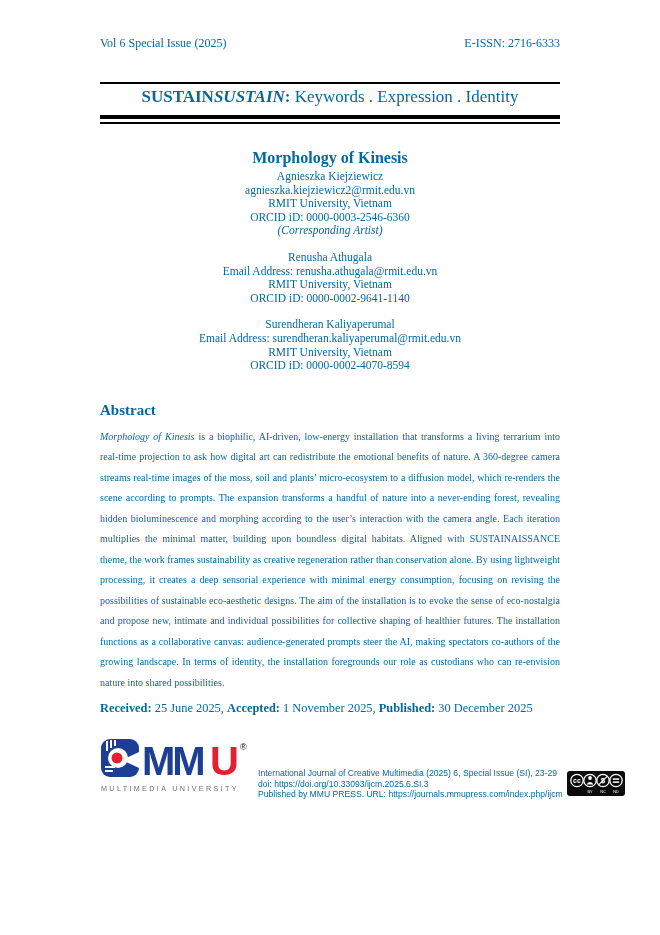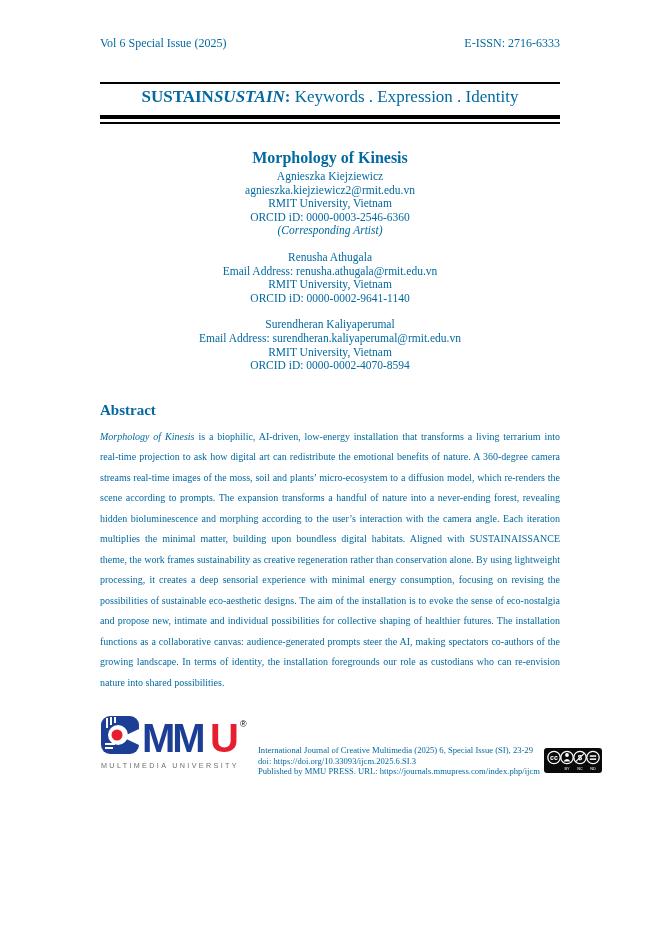--- a/index.html
+++ b/index.html
@@ -34,21 +34,21 @@
   .abstract-heading{margin:28px 0 0 0;font-size:15px;line-height:19px;font-weight:bold;}
   .abstract-text{margin:7px 0 0 0;font-size:10px;line-height:20.5px;text-align:justify;}
   .abstract-text .lead{font-style:italic;}
   .meta-line{margin:0;font-size:12.4px;line-height:16px;}
   .meta-keywords{margin-top:30px;}
   .meta-dates{margin-top:7px;}
   .meta-line b{font-weight:bold;}
   
   .page-footer{margin-top:22px;display:flex;align-items:flex-end;}
   .footer-logo{flex:0 0 auto;width:158px;}
-  .footer-text{flex:1 1 auto;font-size:8.6px;line-height:10.8px;padding-top:2px;font-family:Liberation Serif, serif;}
+  .footer-text{flex:1 1 auto;font-size:8.6px;line-height:10.8px;padding-top:2px;font-family:Liberation Sans, sans-serif;}
   .footer-text div{white-space:nowrap;}
   .footer-badge{flex:0 0 auto;margin-left:4px;padding-top:1px;}
 </style>
 </head>
 <body>
 
 <div class="page">
 
   <header class="page-header">
     <span>Vol 6 Special Issue (2025)</span>
@@ -88,20 +88,21 @@
       <div>RMIT University, Vietnam</div>
       <div>ORCID iD: 0000-0002-4070-8594</div>
     </div>
   </div>
 
   <h3 class="abstract-heading">Abstract</h3>
 
   <p class="abstract-text"><span class="lead">Morphology of Kinesis</span><span> is a biophilic, AI-driven, low-energy installation that transforms a living terrarium into real-time projection to ask how digital art can redistribute the emotional benefits of nature. A 360-degree camera streams real-time images of the moss, soil and plants’ micro-ecosystem to a diffusion model, which re-renders the scene according to prompts. The expansion transforms a handful of nature into a never-ending forest, revealing hidden bioluminescence and morphing according to the user’s interaction with the camera angle. Each iteration multiplies the minimal matter, building upon boundless digital habitats. Aligned with SUSTAINAISSANCE theme, the work frames sustainability as creative regeneration rather than conservation alone. By using lightweight processing, it creates a deep sensorial experience with minimal energy consumption, focusing on revising the possibilities of sustainable eco-aesthetic designs. The aim of the installation is to evoke the sense of eco-nostalgia and propose new, intimate and individual possibilities for collective shaping of healthier futures. The installation functions as a collaborative canvas: audience-generated prompts steer the AI, making spectators co-authors of the growing landscape. In terms of identity, the installation foregrounds our role as custodians who can re-envision nature into shared possibilities.</span></p>
 
 
+  <p class="meta-line meta-dates"><b>Received:</b><span> 25 June 2025, </span><b>Accepted:</b><span> 1 November 2025, </span><b>Published:</b><span> 30 December 2025</span></p>
 
   <footer class="page-footer">
 
     <div class="footer-logo">
       <svg width="158" height="58" viewBox="0 0 158 58">
 
         <g>
           <path d="M10 1 h20 a9 9 0 0 1 9 9 v20 a9 9 0 0 1 -9 9 h-20 a9 9 0 0 1 -9 -9 v-20 a9 9 0 0 1 9 -9 z" fill="#1c3e94"></path>
           <path d="M39 14 L22 22 L39 30 Z" fill="#ffffff"></path>
           <circle cx="18" cy="20" r="10" fill="#ffffff"></circle>

